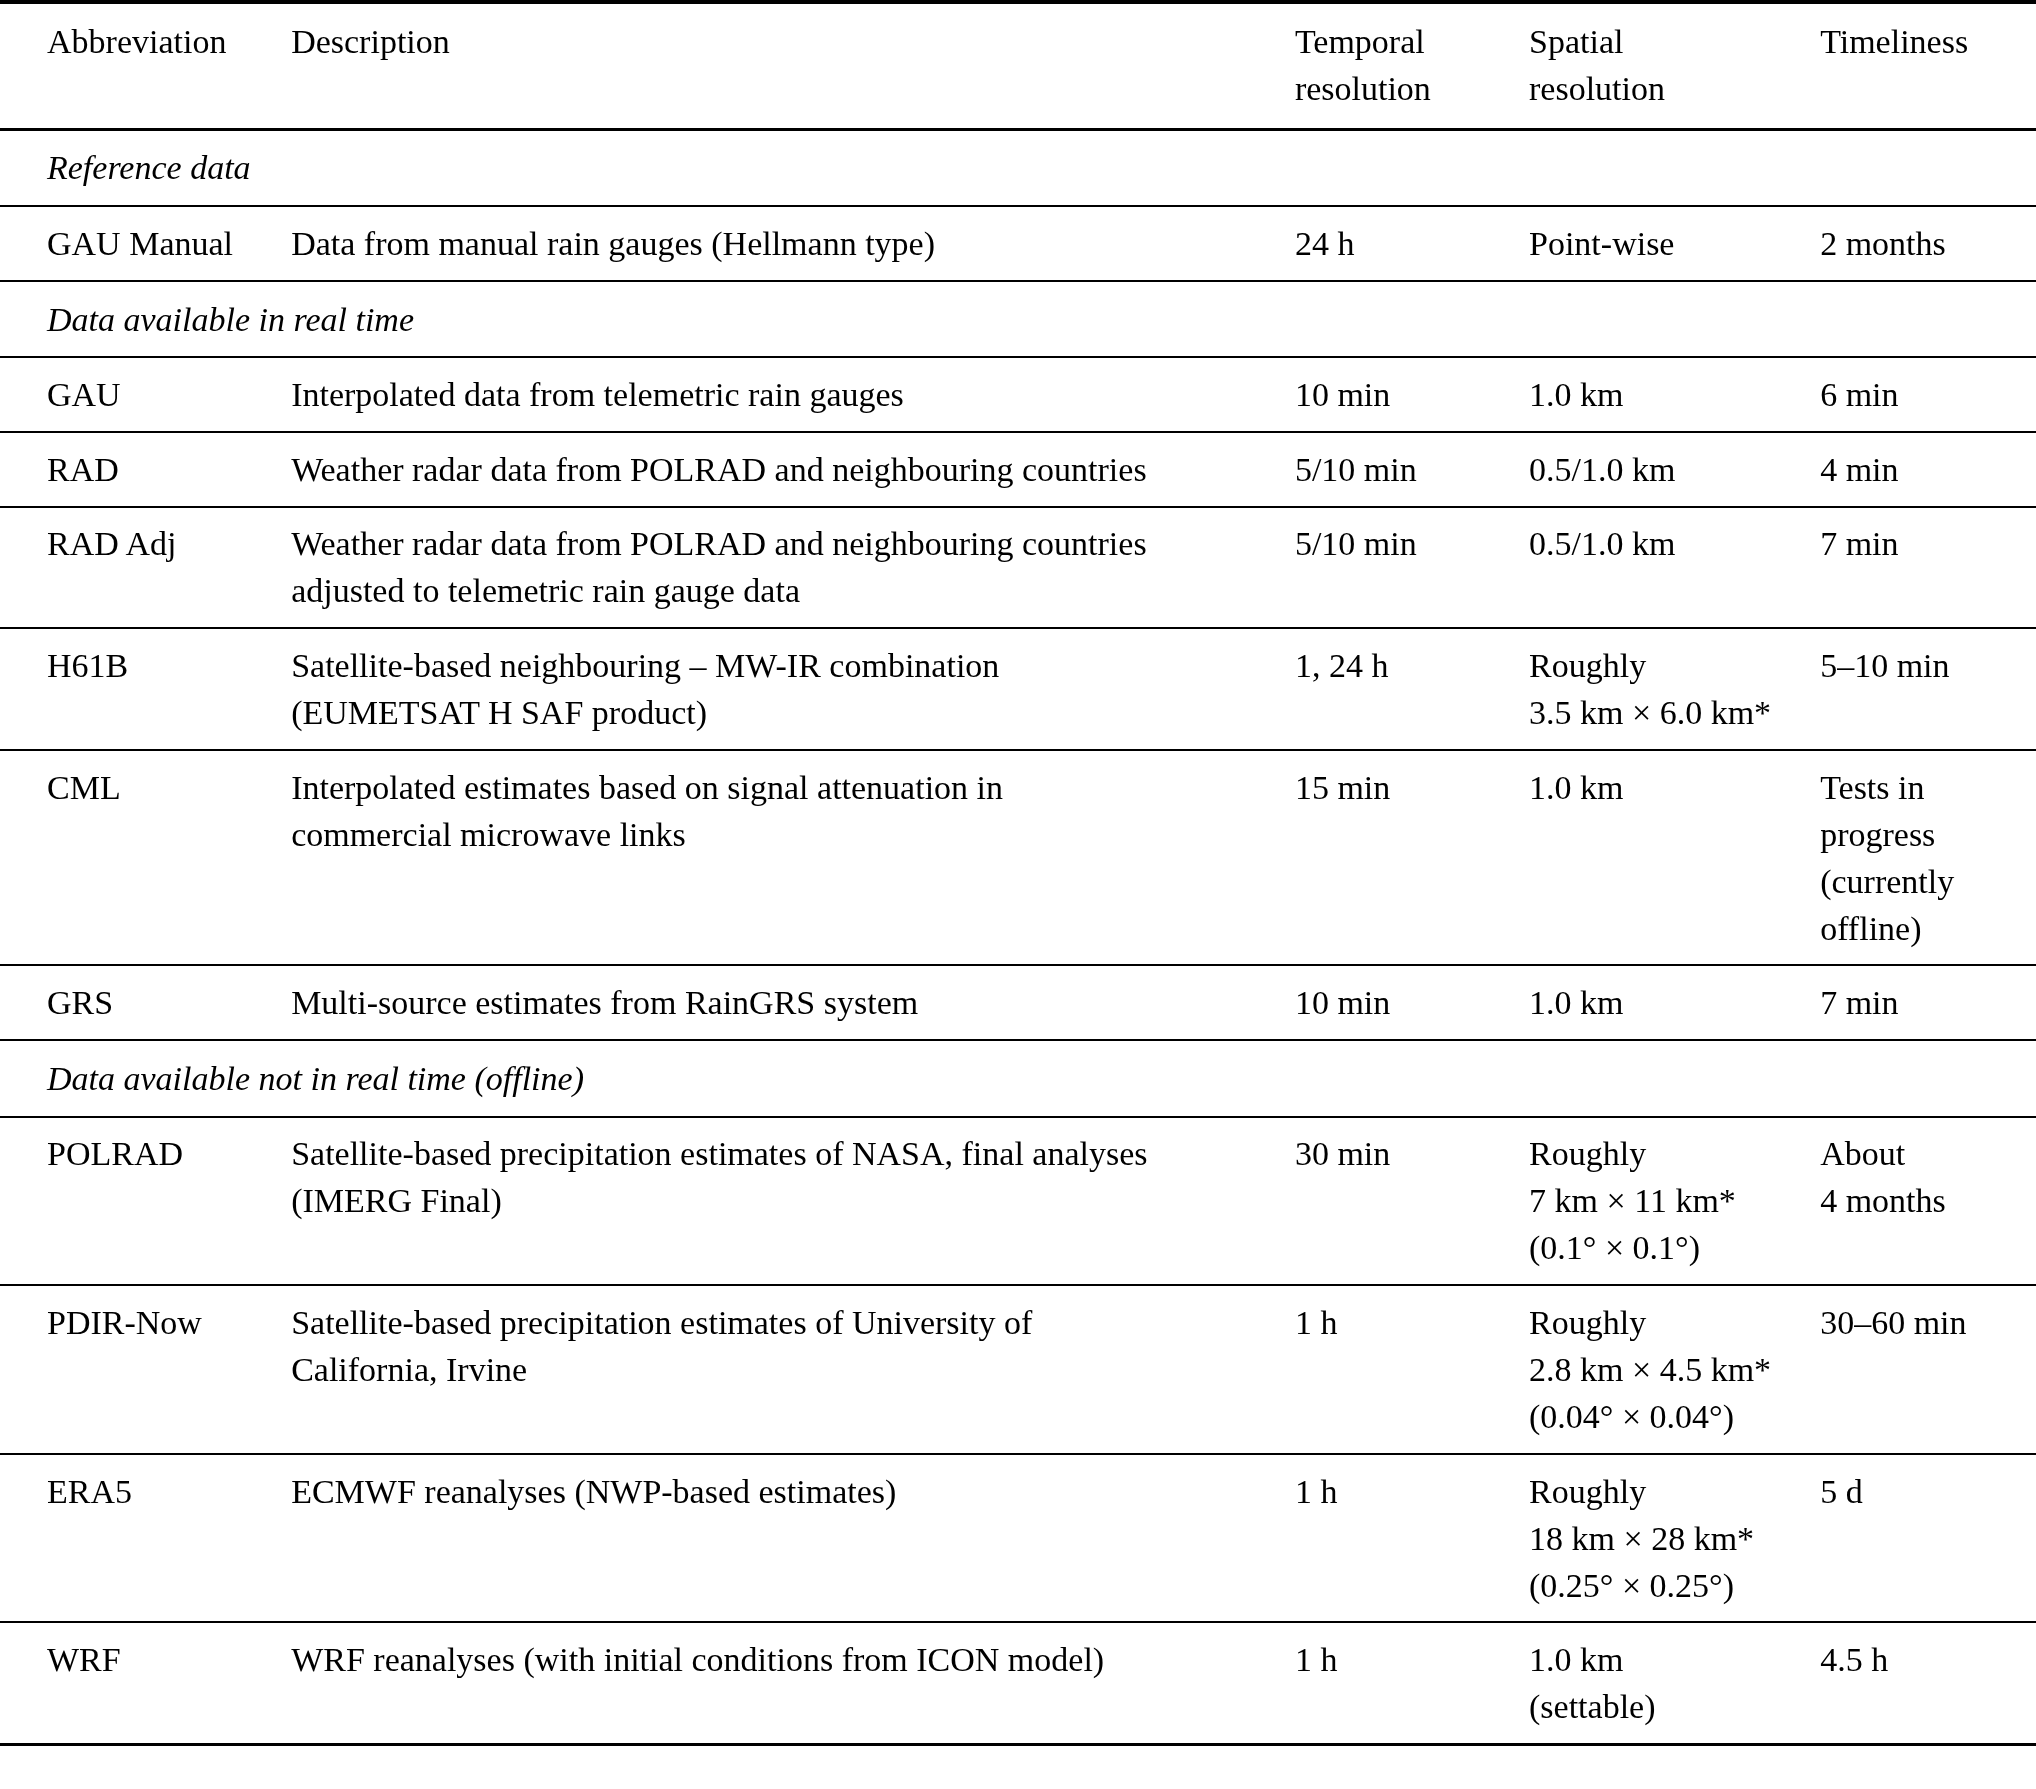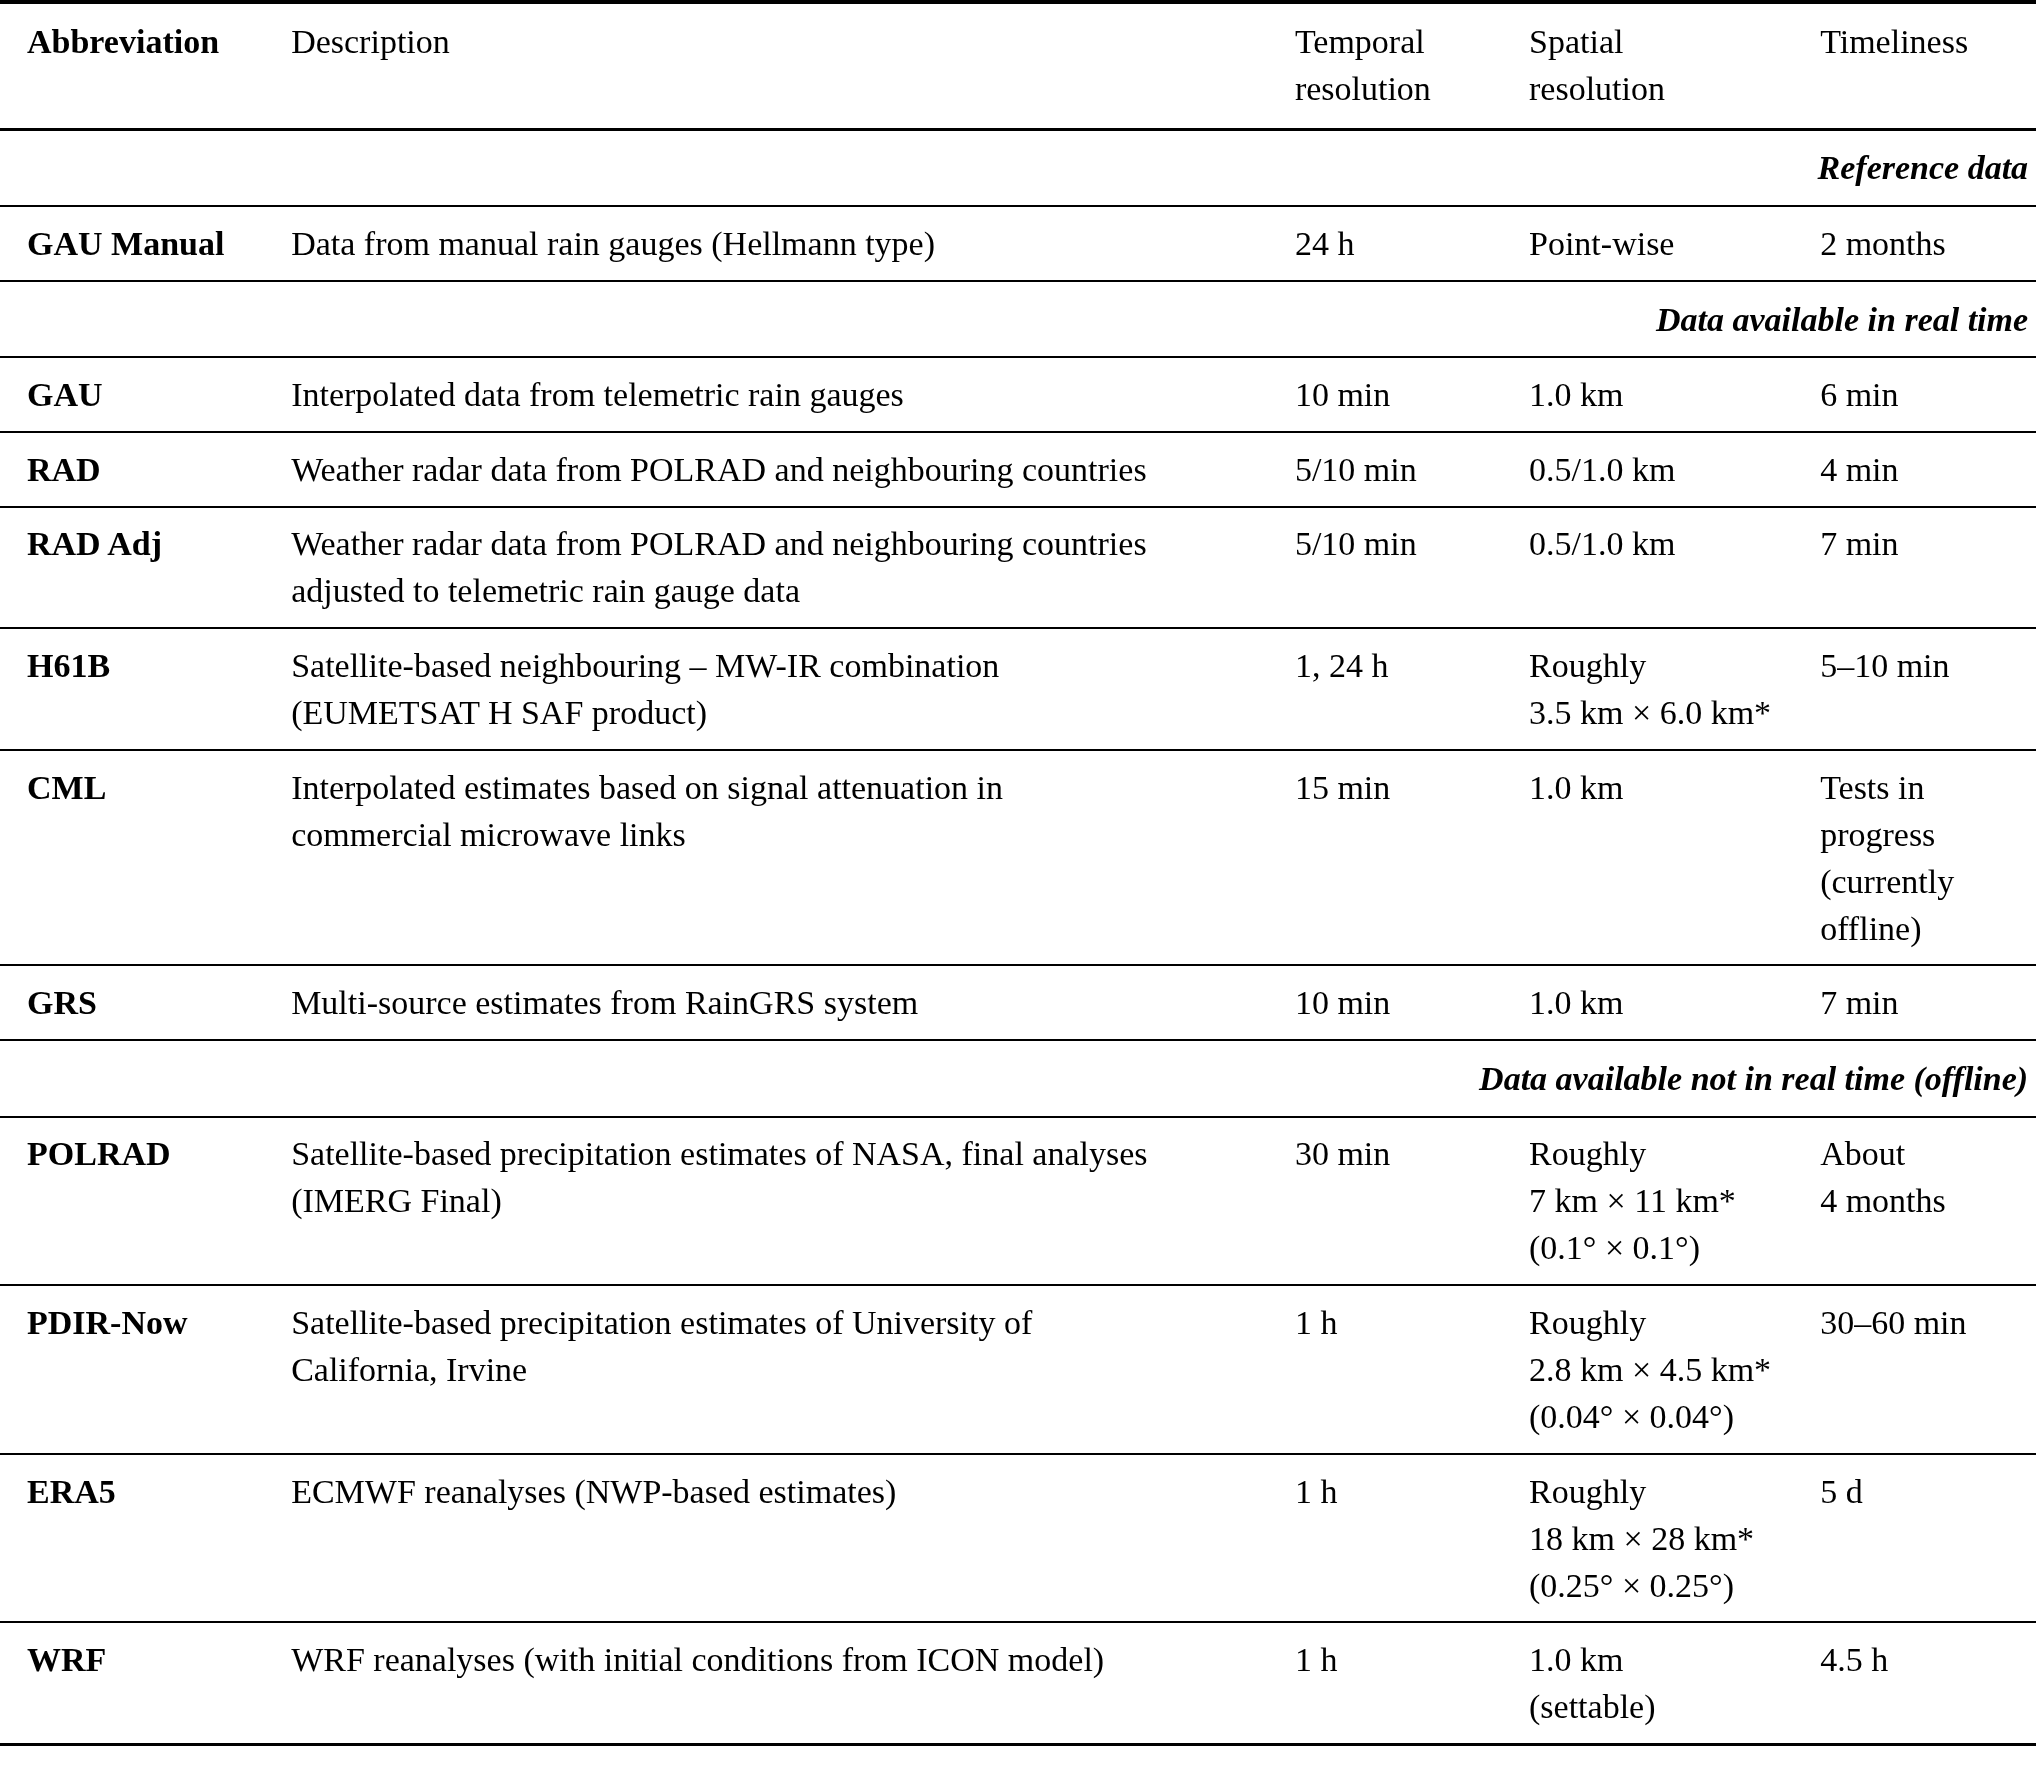--- a/index.html
+++ b/index.html
@@ -28,29 +28,28 @@
   col.c-temp  { width: 11.5%; }
   col.c-spat  { width: 14.3%; }
   col.c-time  { width: 10.6%; }
   th, td {
     text-align: left;
     vertical-align: top;
     font-weight: normal;
     padding: 12.8px 7.9px 12.8px 0;
     white-space: pre-line;
   }
-  th:first-child, td:first-child { padding-left: 27px; font-weight: bold; }
+  th:first-child, td:first-child { padding-left: 47px; }
   thead tr { border-bottom: 3px solid #000; }
   tbody tr { border-bottom: 2px solid #000; }
   tbody tr:last-child { border-bottom: none; }
   tr.section-row td {
     font-style: italic;
     padding-top: 13.8px;
     padding-bottom: 13.8px;
-    text-align: right;
   }
   thead th { padding-top: 13.8px; padding-bottom: 15.8px; }
 </style>
 </head>
 <body>
 
 <div class="page">
   <table class="data-table">
     <colgroup>
       <col class="c-abbr">

